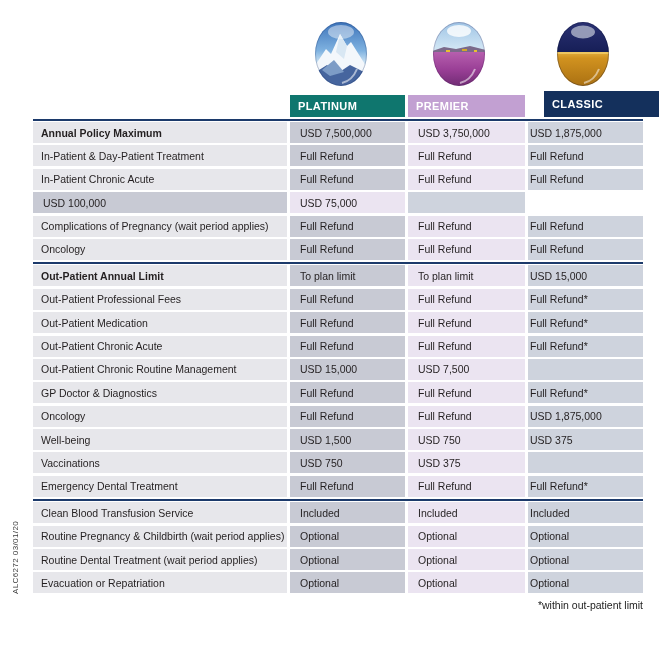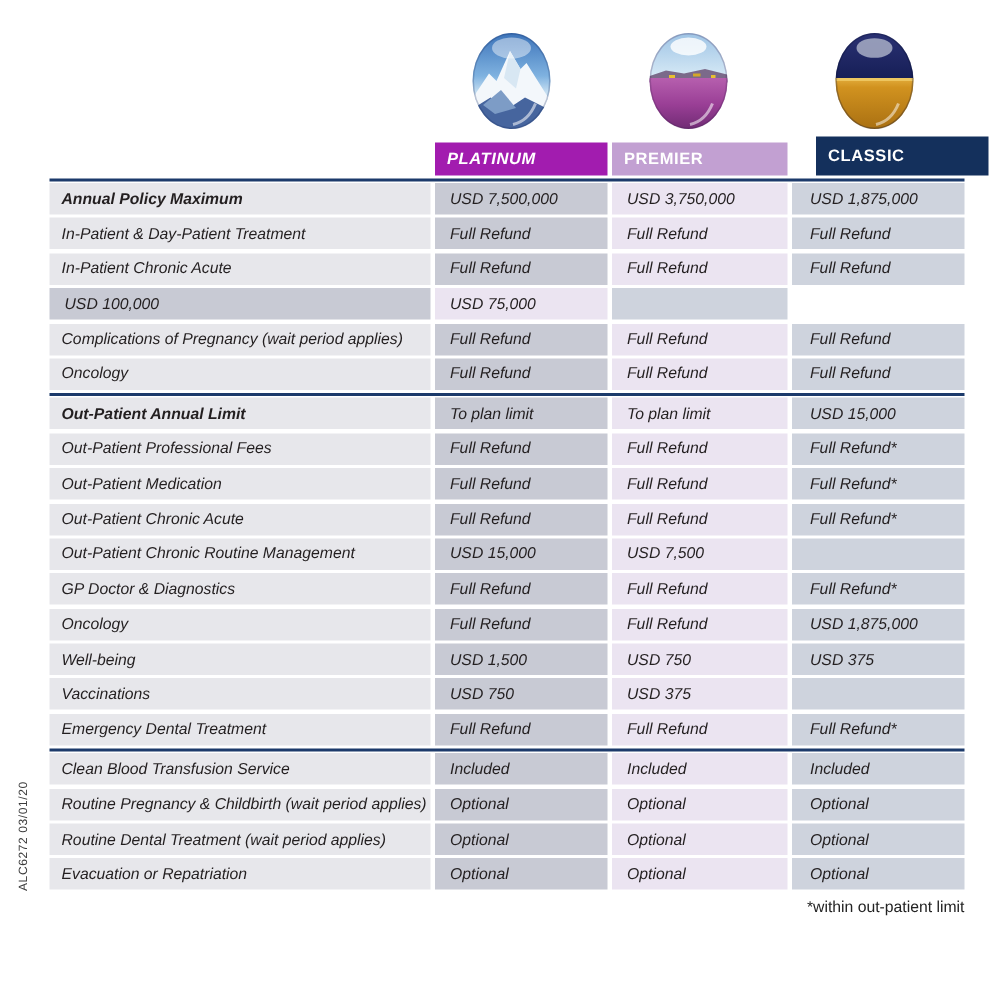--- a/index.html
+++ b/index.html
@@ -22,41 +22,41 @@
   .bubble.platinum { left:314px; }
   .bubble.premier  { left:432px; }
   .bubble.classic  { left:556px; }
 
   
   .hdr {
     position:absolute; top:95px; height:22px; color:#ffffff;
     font-size:11px; font-weight:bold; letter-spacing:.4px;
     display:flex; align-items:center; padding-left:8px;
   }
-  .hdr.platinum { left:290px; width:115px; background:#a21caf;font-style:italic; }
+  .hdr.platinum { left:290px; width:115px; background:#0f766e; }
   .hdr.premier  { left:408px; width:117px; background:#c2a0d2; }
   .hdr.classic  { left:528px; width:115px; background:#14305c; top:91px; height:26px;margin-left:16px; }
 
   
   .table { position:absolute; left:33px; top:119px; width:610px; }
   .divider { height:2px; background:#1c3a6b; margin-bottom:1px; }
   .row {
     display:grid;
     grid-template-columns:254px 115px 117px 115px;
     column-gap:3px;
-    height:21px; margin-bottom:2.4px;font-style:italic;
+    height:21px; margin-bottom:2.4px;
   }
   .cell {
     font-size:10.5px; display:flex; align-items:center;
     white-space:nowrap; overflow:hidden; color:#231f20;
   }
   .cell.label { background:#e7e7eb; padding-left:8px; }
   .cell.plat  { background:#c8cad4; padding-left:10px; }
   .cell.prem  { background:#ebe4f1; padding-left:10px; }
-  .cell.clas  { background:#ced3dd; padding-left:12px; }
+  .cell.clas  { background:#ced3dd; padding-left:2px; }
   .row.bold .cell.label { font-weight:bold; }
 
   .footnote {
     position:absolute; left:33px; top:599px; width:610px;
     text-align:right; font-size:10.5px; color:#232323;
   }
 </style>
 </head>
 <body>
 

